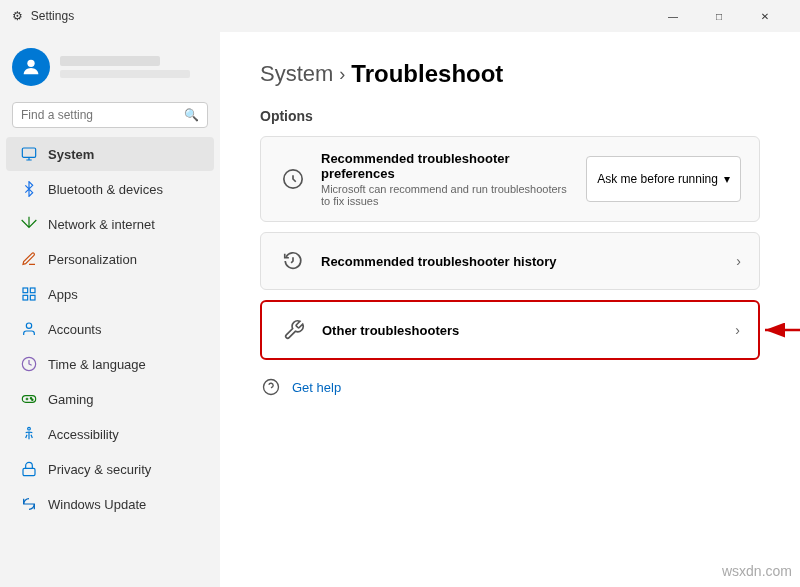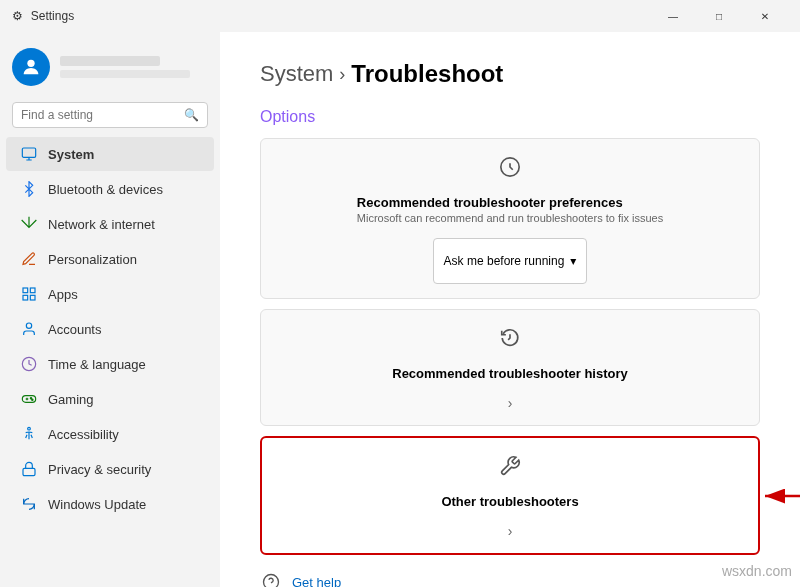--- a/index.html
+++ b/index.html
@@ -174,38 +174,37 @@
       font-size: 18px;
       color: #555;
     }
     .breadcrumb-current {
       font-size: 24px;
       font-weight: 700;
       color: #000;
     }
 
     .section-label {
-      font-size: 16px;
-      font-weight: 400;
-      color: #8b5cf6;
+      font-size: 14px;
+      font-weight: 700;
+      color: #404040;
       margin-bottom: 12px;
     }
 
     .option-card {
       background: #f9f9f9;
       border: 1px solid #e0e0e0;
       border-radius: 6px;
       padding: 14px 18px;
       margin-bottom: 10px;
       display: flex;
       align-items: center;
       gap: 14px;
       cursor: pointer;
       position: relative;
-      flex-direction: column;
     }
 
     .option-card.highlighted {
       border: 2px solid #c00;
       background: #fff;
     }
 
     .option-icon {
       width: 28px;
       height: 28px;

